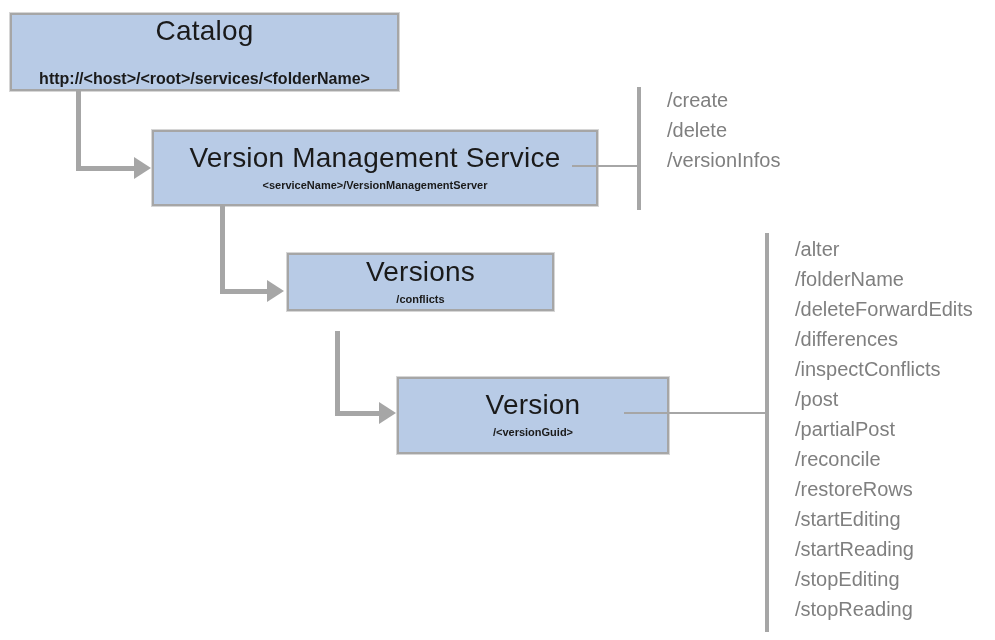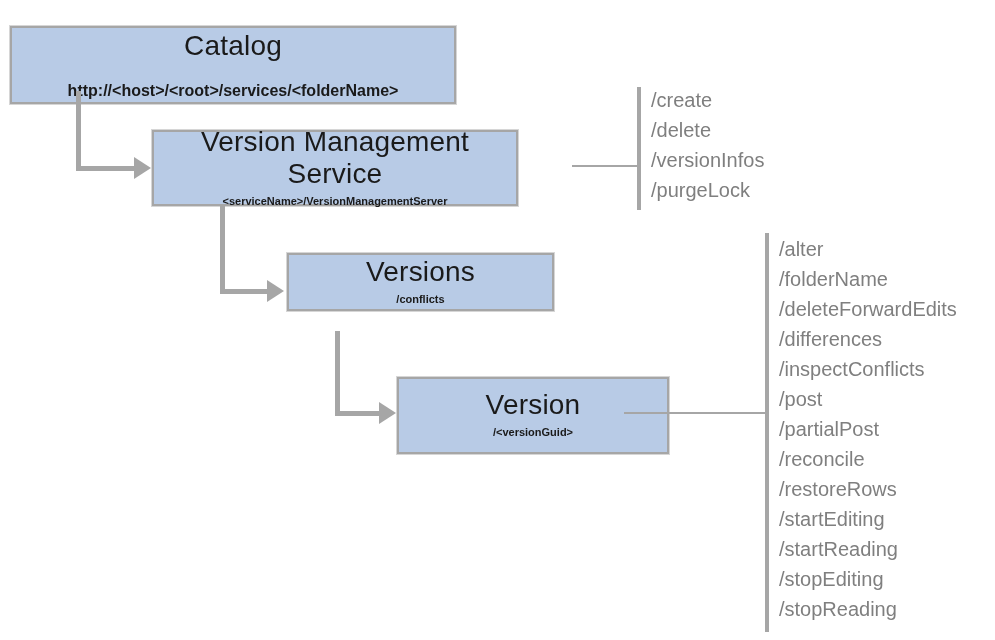--- a/index.html
+++ b/index.html
@@ -21,48 +21,47 @@
   .thin{position:absolute;background:#a6a6a6;}
   .arrowhead{
     position:absolute;width:0;height:0;
     border-top:11px solid transparent;border-bottom:11px solid transparent;
     border-left:17px solid #a6a6a6;
   }
   .ops{
     position:absolute;color:#7f7f7f;font-size:20px;line-height:30px;
     font-weight:400;white-space:nowrap;
   }
-  .op{height:30px;}
+  .op{height:30px;margin-left:16px;}
 </style>
 </head>
 <body>
 
 <div id="canvas">
 
-  <div class="node" id="node-catalog" style="left:10px;top:26px;width:446px;height:78px;">
+  <div class="node" id="node-catalog" style="left:10px;top:13px;width:389px;height:78px;justify-content:space-between;">
     <div class="title">Catalog</div>
     <div class="subtitle">http://&lt;host&gt;/&lt;root&gt;/services/&lt;folderName&gt;</div>
   </div>
 
   <div class="seg" style="left:76px;top:91px;width:5px;height:80px;"></div>
   <div class="seg" style="left:76px;top:166px;width:59px;height:5px;"></div>
   <div class="arrowhead" style="left:134px;top:157px;"></div>
 
-  <div class="node" id="node-vms" style="left:152px;top:130px;width:366px;height:76px;">
+  <div class="node" id="node-vms" style="left:152px;top:130px;width:446px;height:76px;">
     <div class="title">Version Management Service</div>
     <div class="subtitle">&lt;serviceName&gt;/VersionManagementServer</div>
   </div>
 
   <div class="thin" style="left:572px;top:165px;width:66px;height:2px;"></div>
   <div class="thin" style="left:637px;top:87px;width:4px;height:123px;"></div>
   <div class="ops" style="left:651px;top:85px;">
       <div class="op">/create</div>
       <div class="op">/delete</div>
       <div class="op">/versionInfos</div>
-      <div class="op">/purgeLock</div>
     </div>
 
   <div class="seg" style="left:220px;top:206px;width:5px;height:88px;"></div>
   <div class="seg" style="left:220px;top:289px;width:48px;height:5px;"></div>
   <div class="arrowhead" style="left:267px;top:280px;"></div>
 
   <div class="node" id="node-versions" style="left:287px;top:253px;width:267px;height:58px;">
     <div class="title">Versions</div>
     <div class="subtitle">/conflicts</div>
   </div>

